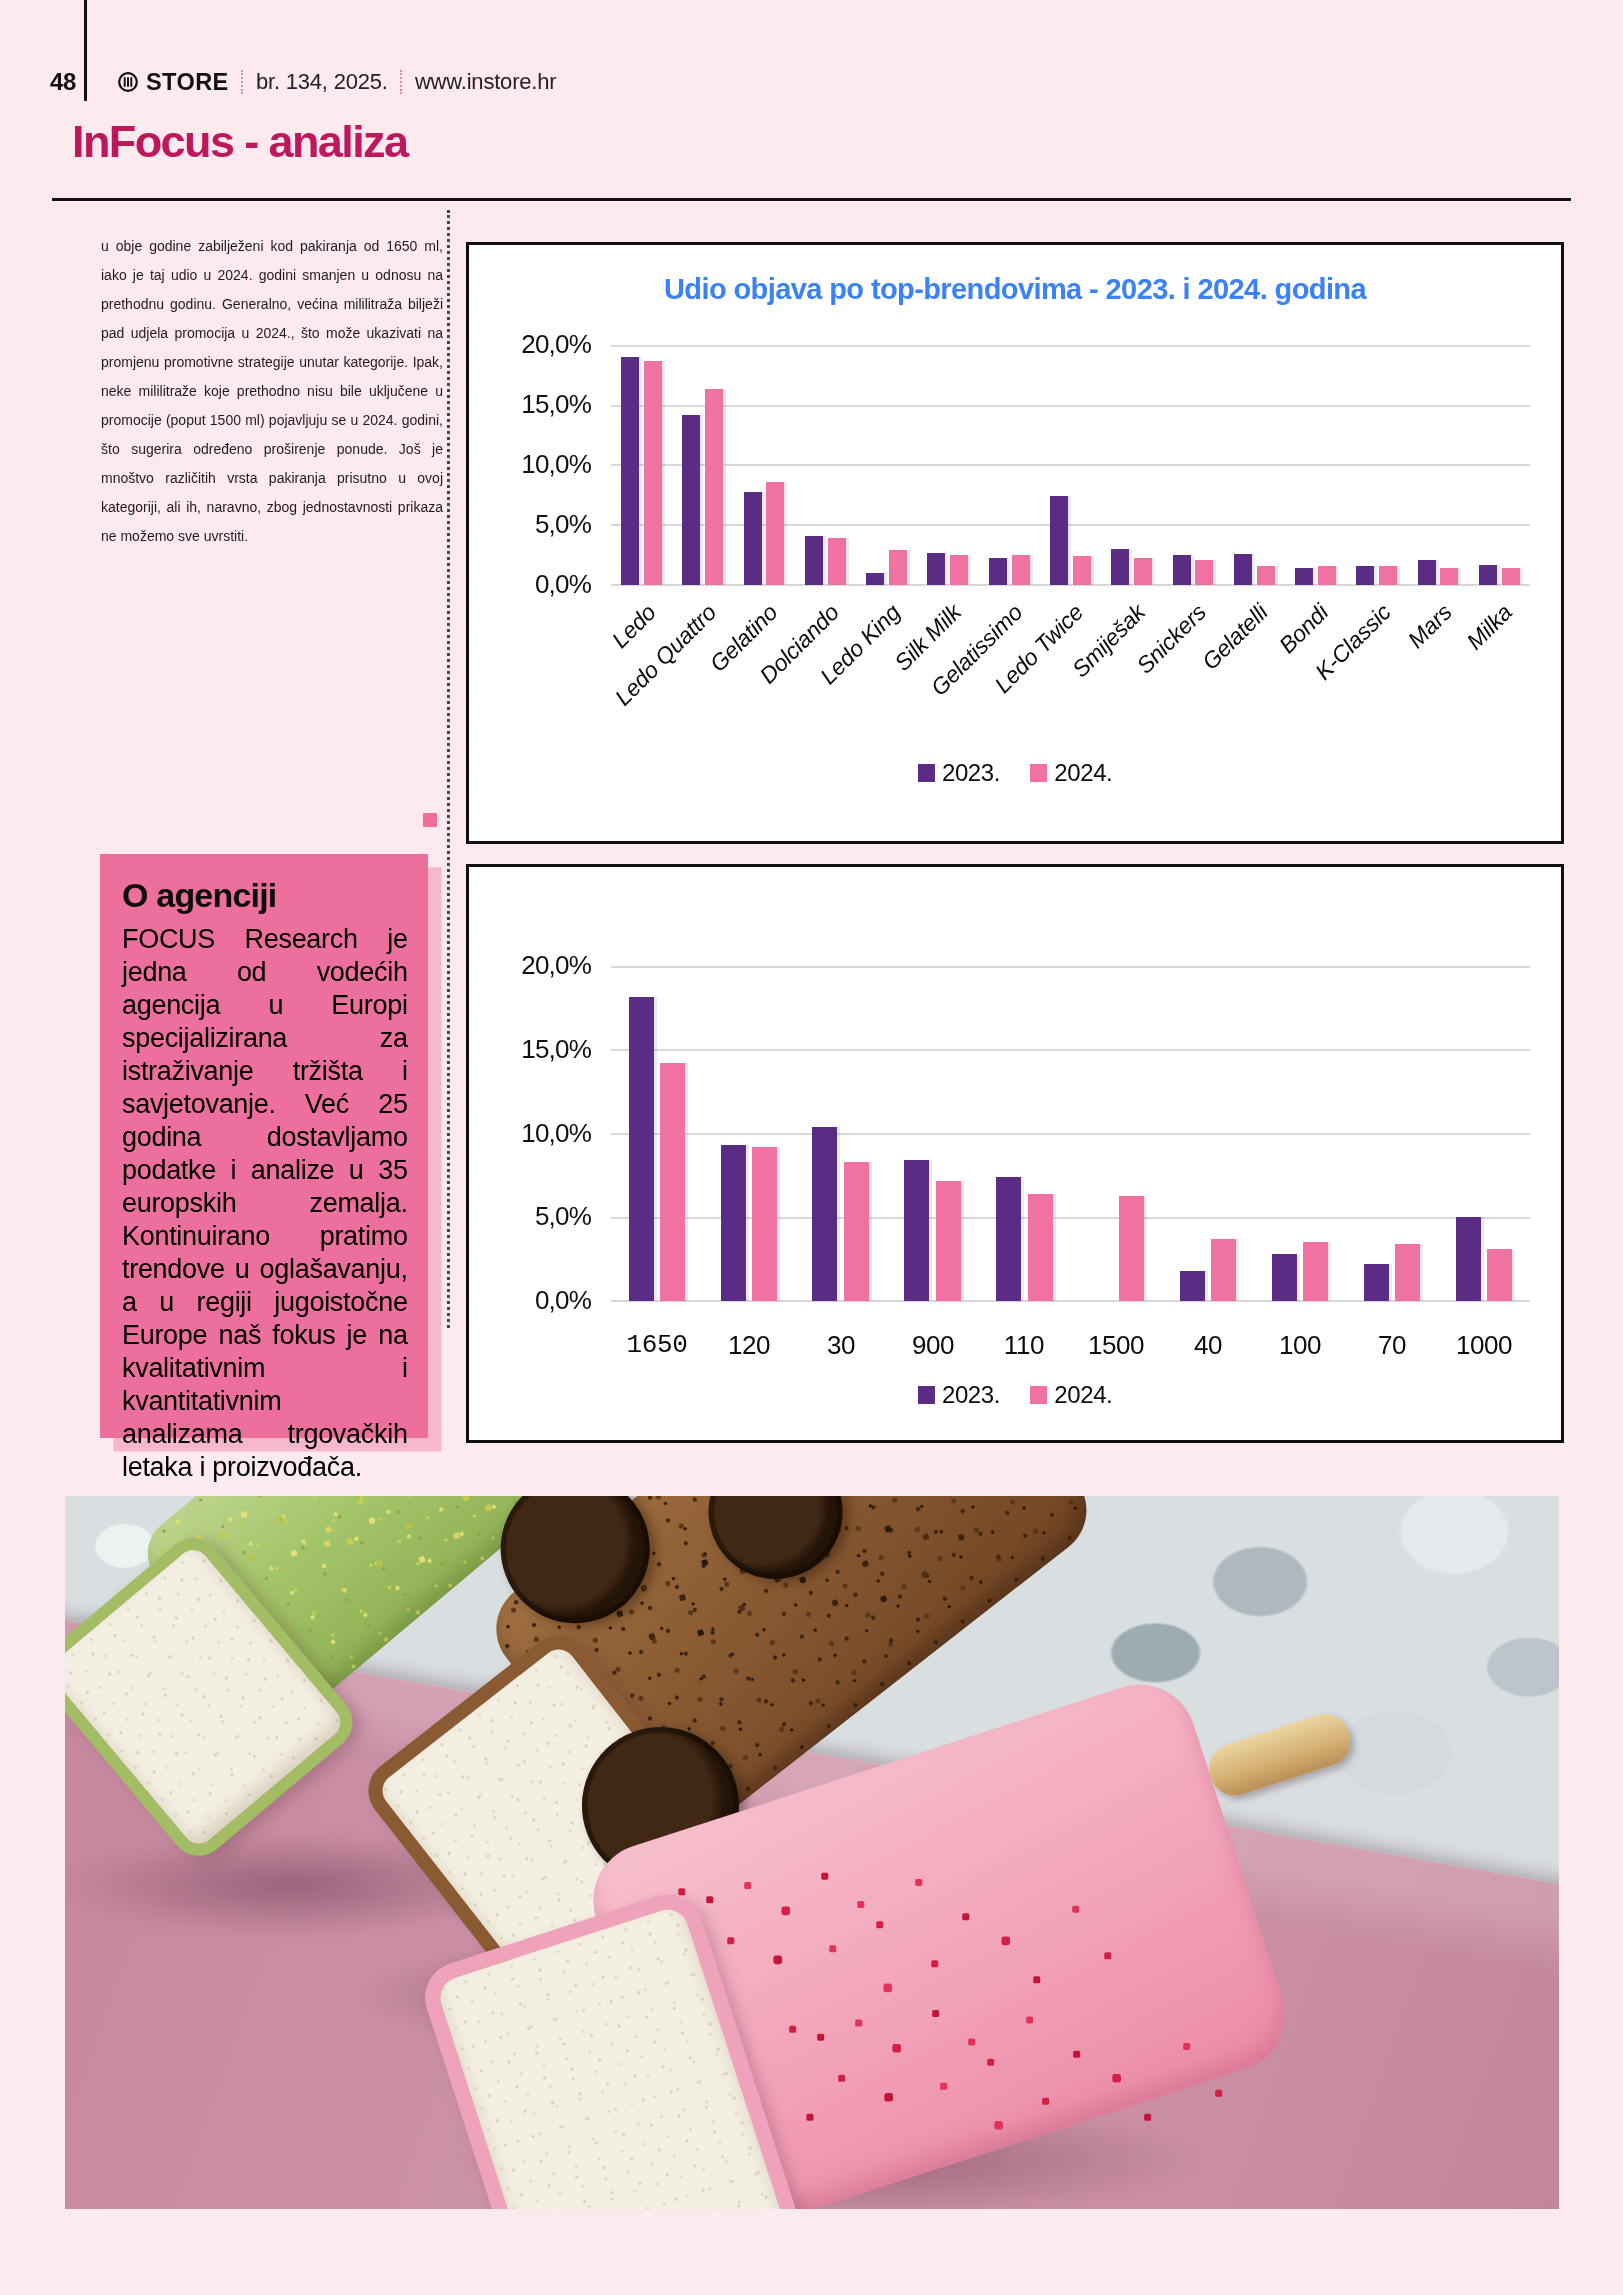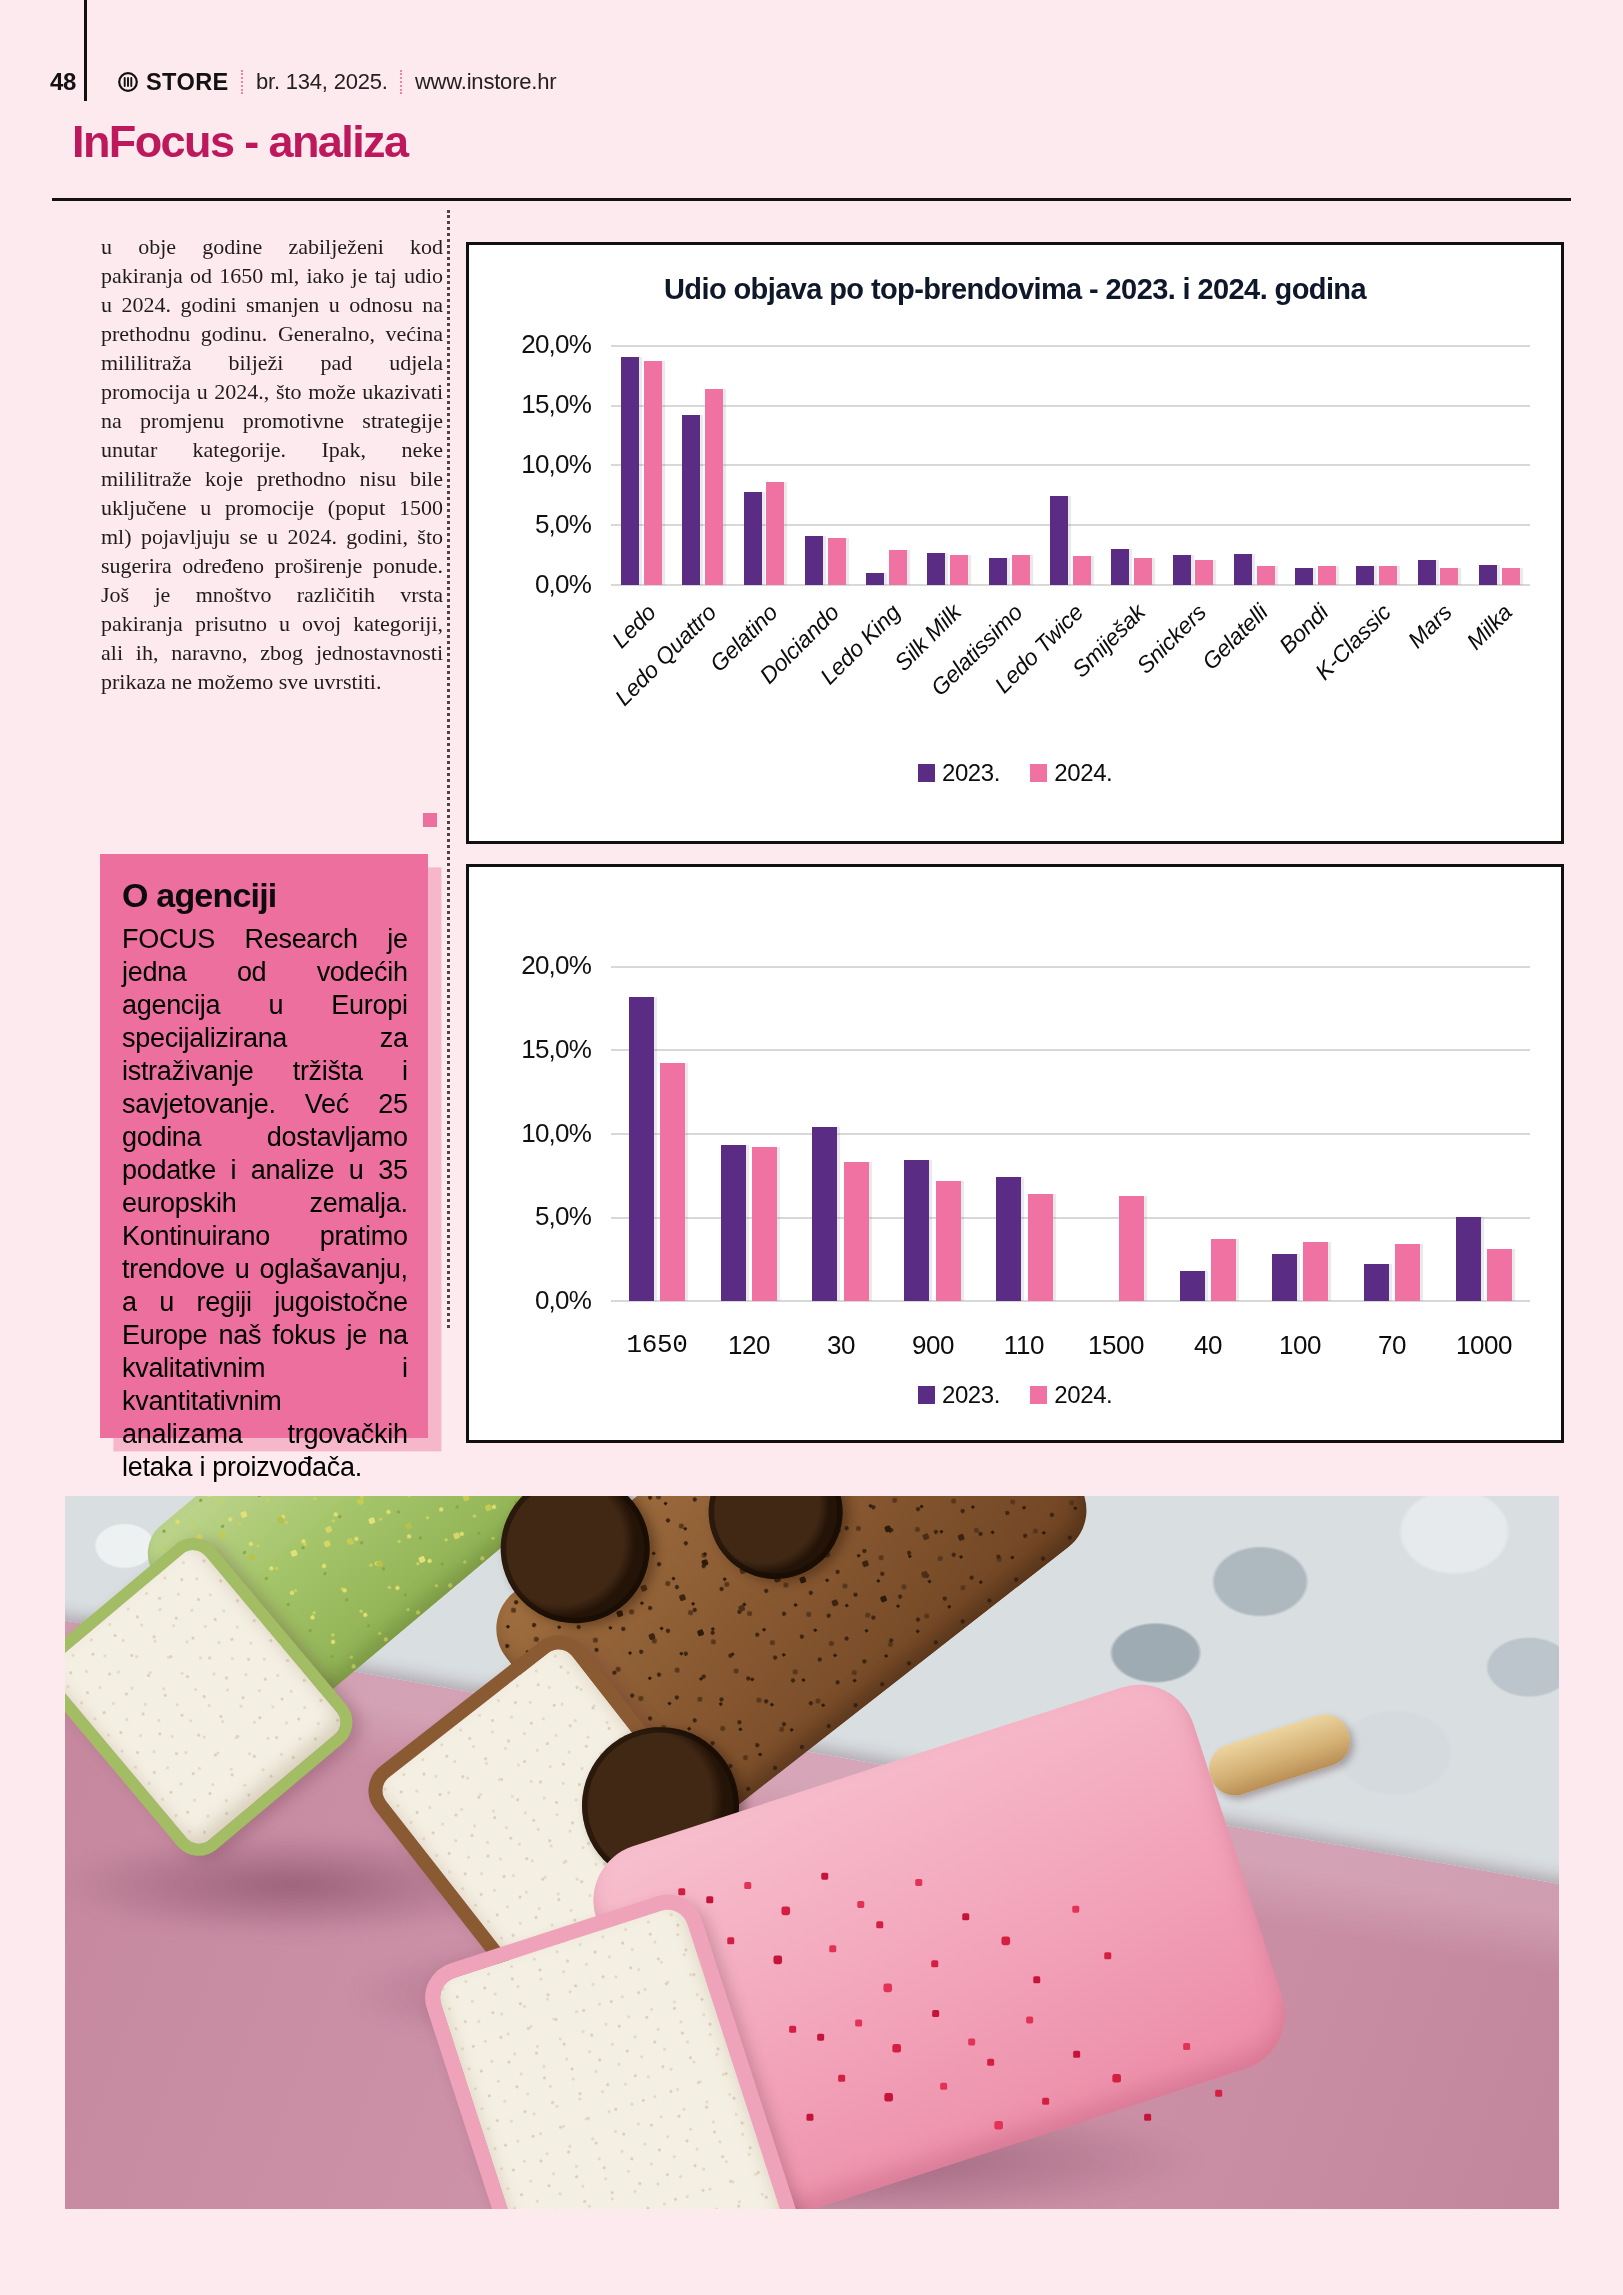--- a/index.html
+++ b/index.html
@@ -20,21 +20,21 @@
   .hdr-text{font-size:22px;font-weight:400;color:#242024;letter-spacing:-0.2px;}
   
   #section-title{
     position:absolute;left:72px;top:116px;font-size:45px;font-weight:800;
     letter-spacing:-1.6px;color:#be185d;
   }
   #title-rule{position:absolute;left:52px;top:198px;width:1519px;height:3.1px;background:#141114;}
   
   #article-text{
     position:absolute;left:101px;top:232px;width:342px;
-    font-family:Liberation Serif, serif;font-size:22px;line-height:29px;
+    font-family:Liberation Sans, sans-serif;font-size:14px;line-height:29px;
     text-align:justify;color:#201b1d;
   }
   #article-end-marker{position:absolute;left:423px;top:813px;width:14px;height:14px;background:#ee6f9e;}
   #about-box{
     position:absolute;left:100px;top:854px;width:328px;height:584px;box-sizing:border-box;
     background:#ec6f9e;padding:19px 20.4px 0 22px;
     box-shadow:13.4px 13.4px 0 #f6b7ca;
   }
   #about-title{font-size:34px;font-weight:800;letter-spacing:-0.8px;color:#0e0b0d;margin:3.1px 0 7.9px 0;}
   #about-text{
@@ -43,21 +43,21 @@
   #col-divider{position:absolute;left:447px;top:210px;height:1118px;width:0;border-left:3.1px dotted #4a4347;}
   
   .chart-panel{
     position:absolute;left:466px;width:1098px;background:#ffffff;
     border:3.1px solid #101010;box-sizing:border-box;
   }
   #chart-panel-1{top:242px;height:602px;}
   #chart-panel-2{top:864px;height:579px;}
   .chart-title{
     position:absolute;left:0;top:28px;width:100%;text-align:center;
-    font-size:29px;font-weight:700;letter-spacing:-0.6px;color:#0f172a;
+    font-size:29px;font-weight:700;letter-spacing:-0.6px;color:#3b82f6;
   }
   .plot{position:absolute;}
   .gridline{position:absolute;left:0;right:0;height:2.4px;background:#d8d8d8;}
   .ytick{
     position:absolute;left:-157px;width:137px;text-align:right;color:#111;
     letter-spacing:-0.8px;font-weight:400;
   }
   .bar{position:absolute;bottom:0;box-shadow:3.1px 0 0 rgba(125,125,125,.16);}
   .xanchor{position:absolute;width:0;height:0;}
   .xlabel-rot{

